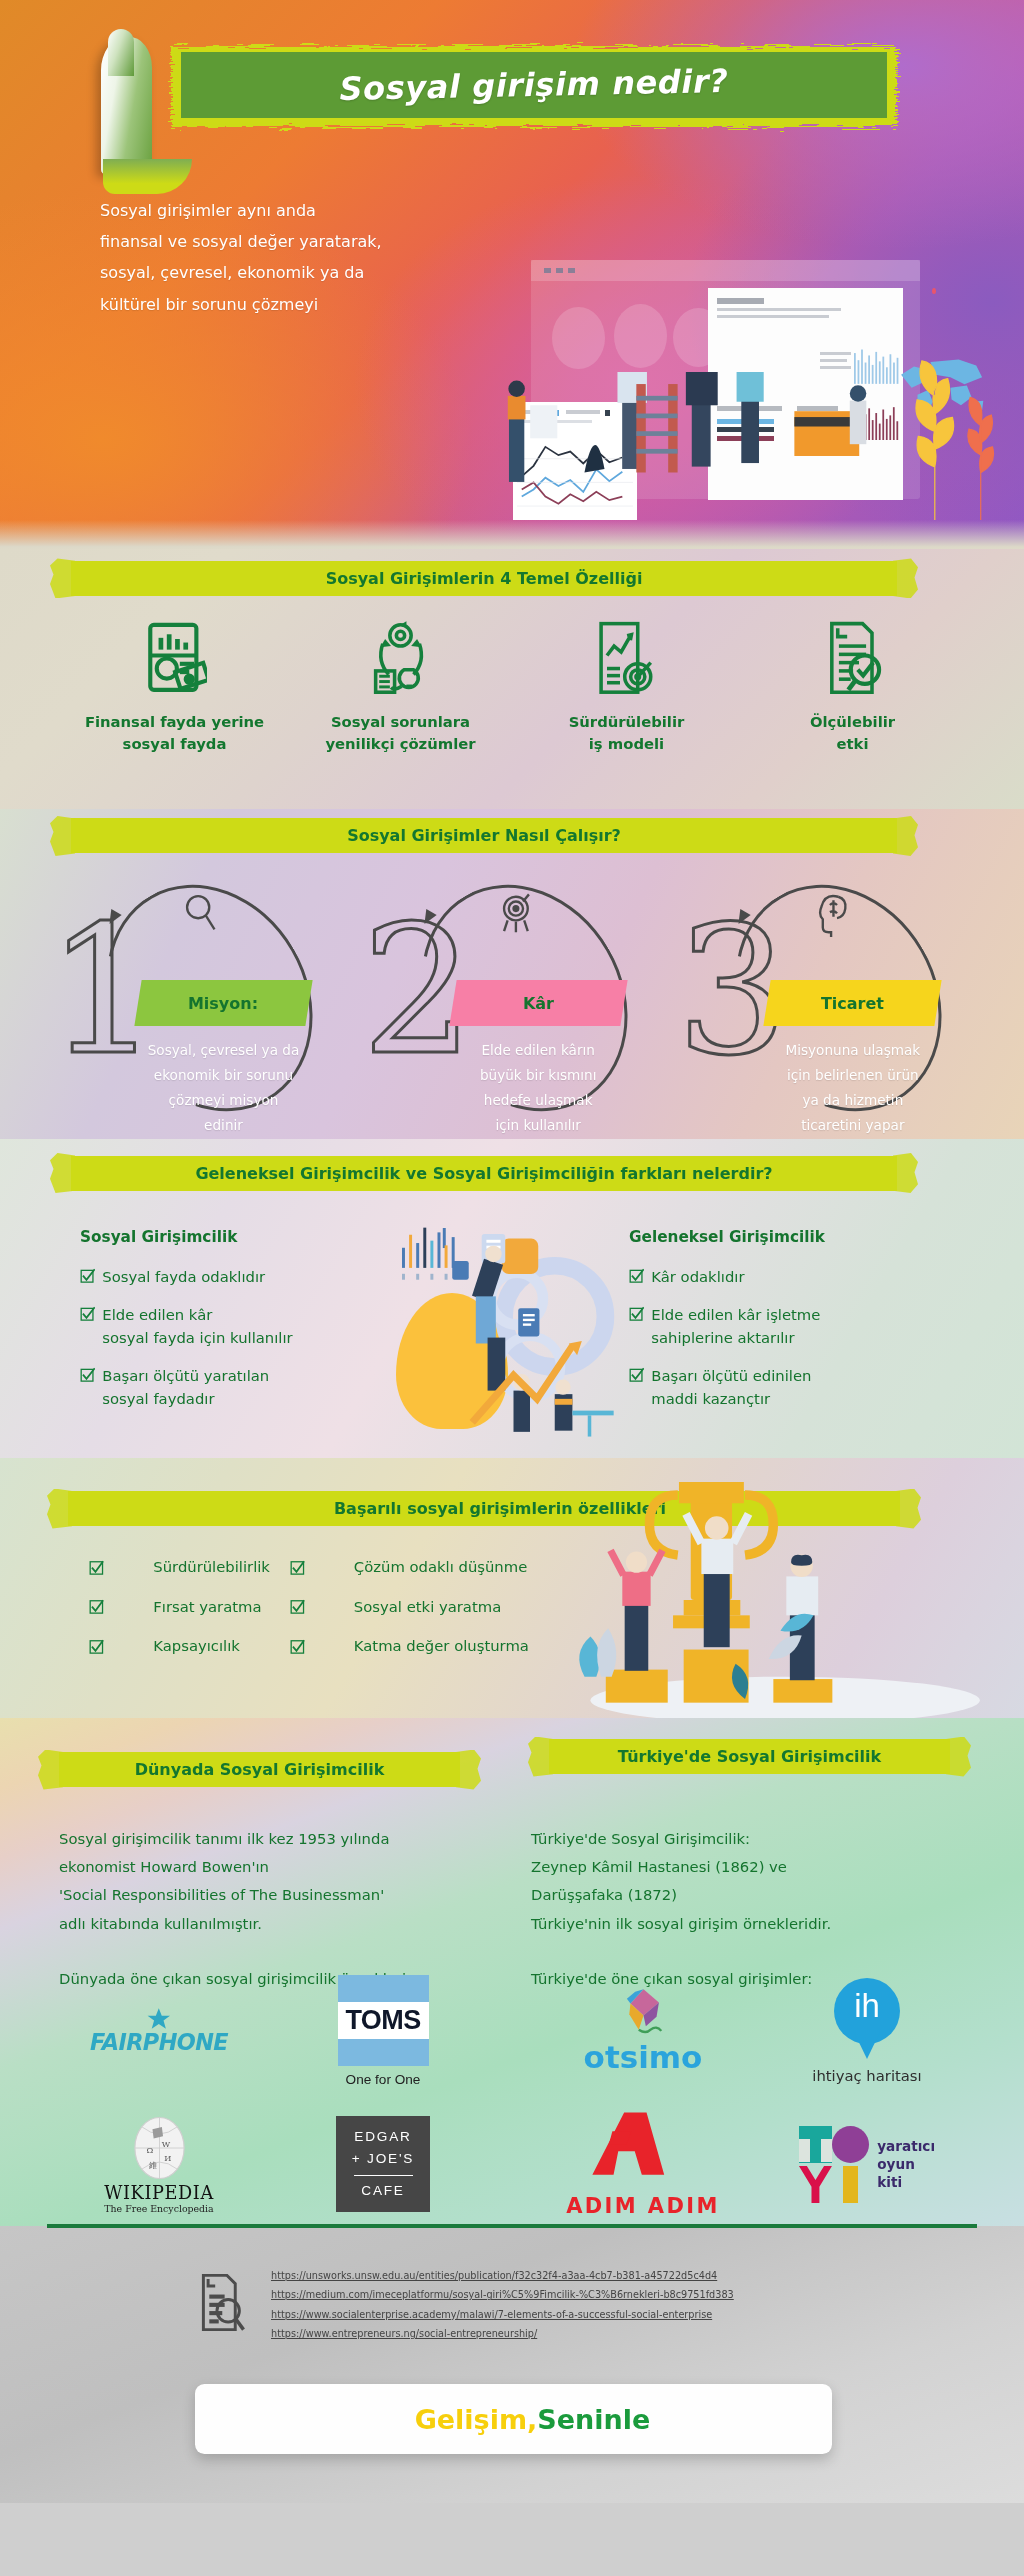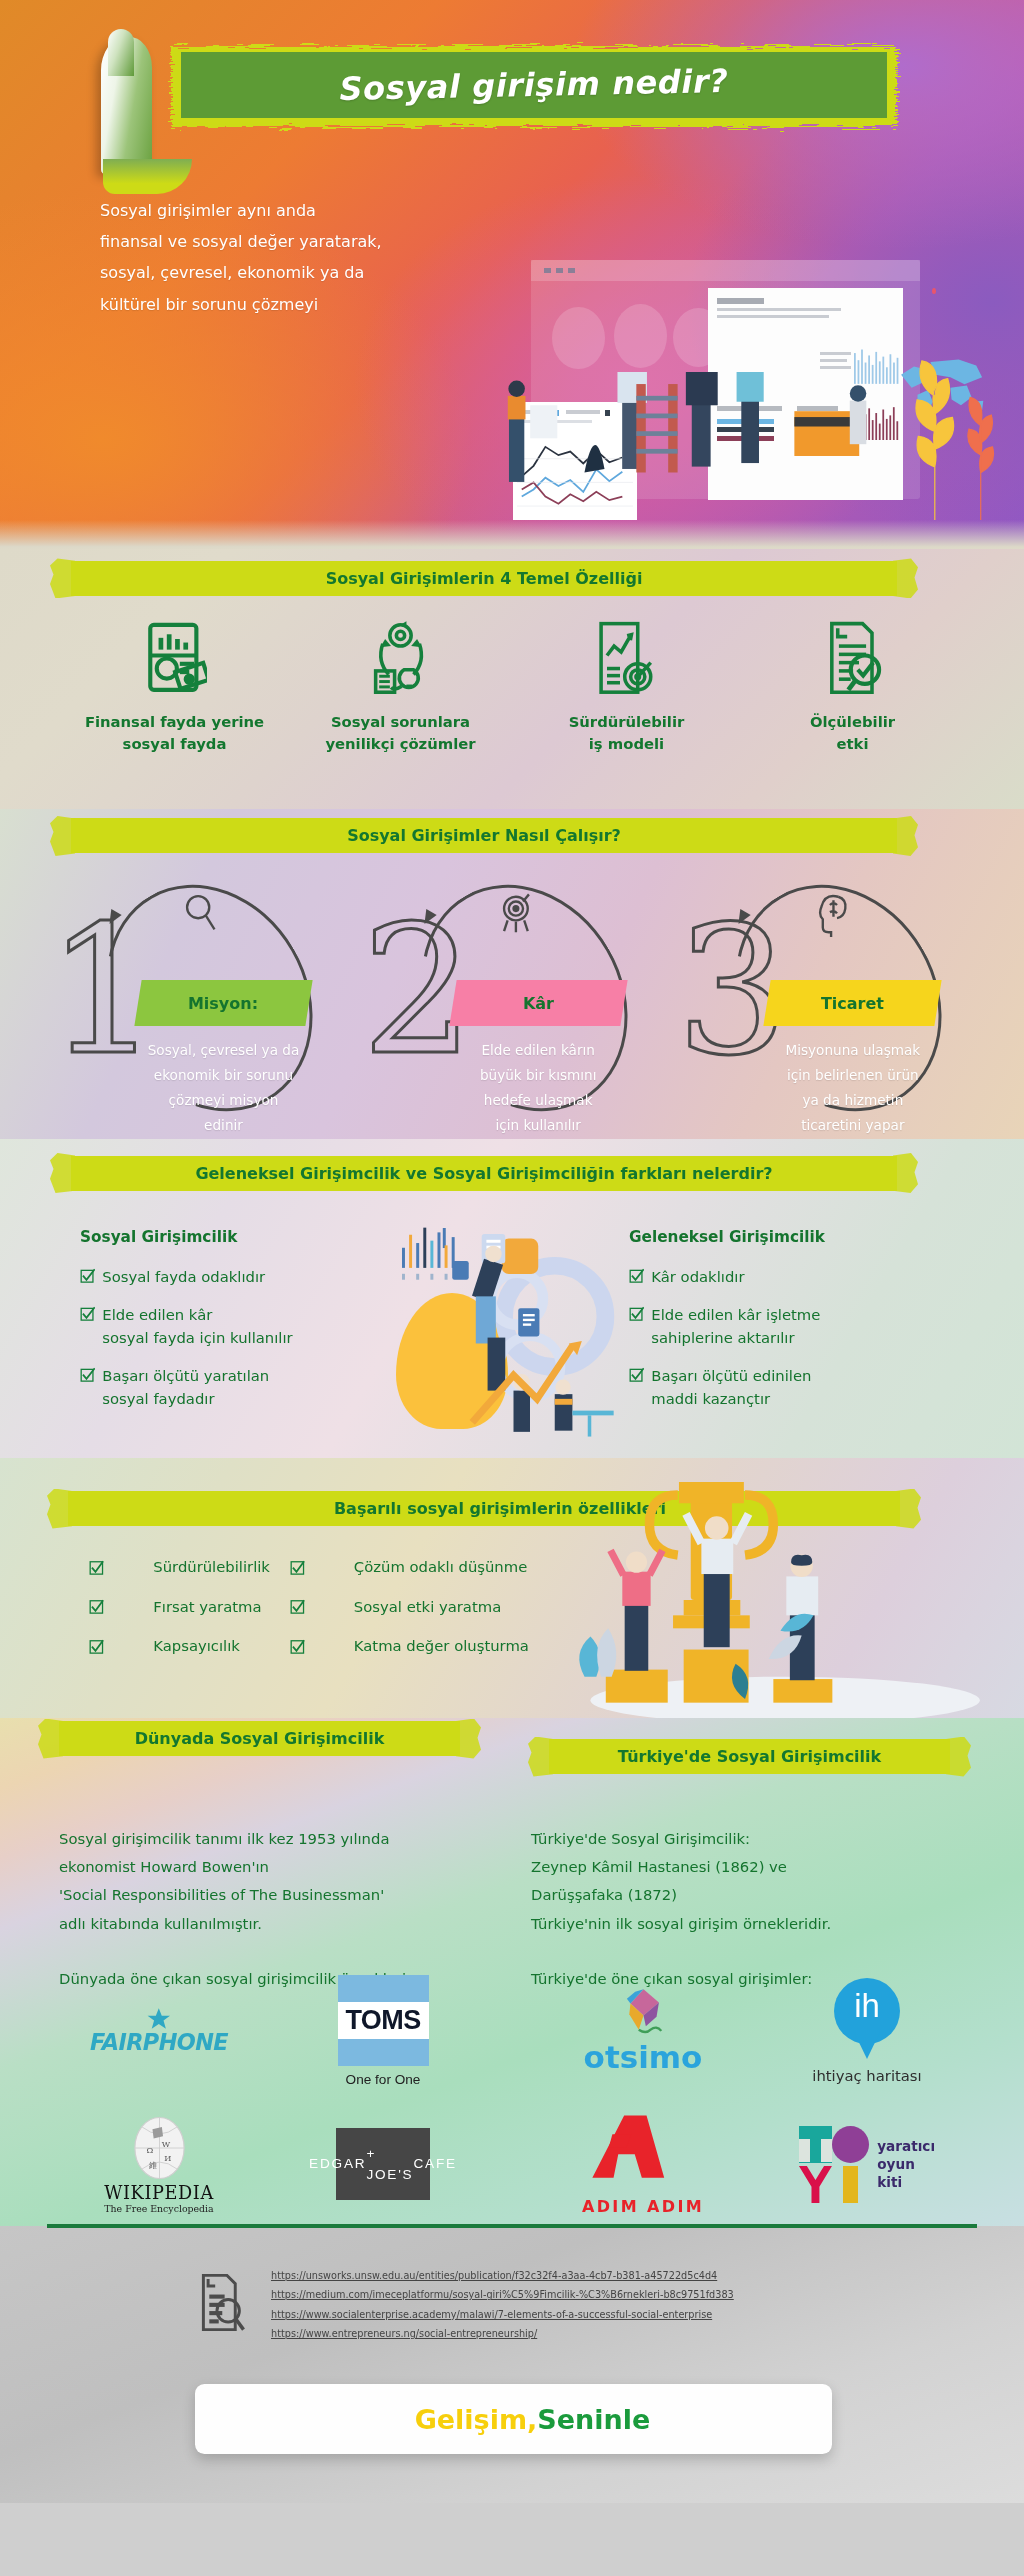--- a/index.html
+++ b/index.html
@@ -858,21 +858,21 @@
           <path d="M372 300 q20 -44 56 -40 q-12 42 -56 40 z"></path>
         </g>
         <g fill="#2d7f91">
           <path d="M332 368 q-34 -26 -16 -60 q32 20 16 60 z"></path>
         </g>
       </svg>
     </div>
   </section>
 
   <section class="s6">
-    <div class="banner" style="left:59px; width:401px; top:3px;">
+    <div class="banner" style="left:59px; width:401px; top:34px;">
       <div class="banner-text">Dünyada Sosyal Girişimcilik</div>
     </div>
     <div class="banner" style="left:549px; width:401px; top:21px;">
       <div class="banner-text">Türkiye'de Sosyal Girişimcilik</div>
     </div>
 
     <div class="col6 col6-left">
       <div class="para6">
         <div>Sosyal girişimcilik tanımı ilk kez 1953 yılında</div>
         <div>ekonomist Howard Bowen'ın</div>
@@ -920,21 +920,21 @@
               <text x="30" y="66">Ω</text>
                 <text x="56" y="56">W</text>
                 <text x="60" y="80">И</text>
                 <text x="34" y="92">維</text>
             </g>
           </svg>
           <div style="color:#111;font-size:17.7px;font-family:'DejaVu Serif',serif;letter-spacing:0.6px;margin-top:1.2px">WIKIPEDIA</div>
           <div style="color:#222;font-size:9.4px;font-family:'DejaVu Serif',serif">The Free Encyclopedia</div>
         </div>
         <div class="logo-cell">
-          <div style="width:94px;height:72px;background:#464646;display:flex;flex-direction:row;align-items:center;justify-content:center;color:#fff;font-size:13.6px;letter-spacing:1.8px;font-family:'Liberation Sans',sans-serif;line-height:1.6">
+          <div style="width:94px;height:96px;background:#464646;display:flex;flex-direction:column;align-items:center;justify-content:center;color:#fff;font-size:13.6px;letter-spacing:1.8px;font-family:'Liberation Sans',sans-serif;line-height:1.6">
             <div>EDGAR</div>
             <div>+ JOE'S</div>
             <div style="width:59px;height:1.2px;background:#fff;margin:4.7px 0"></div>
             <div>CAFE</div>
           </div>
         </div>
       </div>
     </div>
 
     <div class="logos logos-right">
@@ -957,21 +957,21 @@
           </div>
           <div style="margin-top:5.9px;color:#2e2e2e;font-size:14.8px;font-family:'DejaVu Sans',sans-serif">ihtiyaç haritası</div>
         </div>
       </div>
       <div class="logo-row" style="margin-top:15.3px">
         <div class="logo-cell">
           <svg width="106" height="72" viewBox="0 0 180 122">
             <polygon points="58,4 96,4 126,110 88,110 76,70 48,70 40,110 4,110" fill="#e8232a"></polygon>
             <polygon points="38,36 70,36 62,58 32,58" fill="#e8232a"></polygon>
           </svg>
-          <div style="color:#e8232a;font-size:16px;font-weight:bold;letter-spacing:2.4px;font-family:'DejaVu Sans',sans-serif;margin-top:12px">ADIM ADIM</div>
+          <div style="color:#e8232a;font-size:21px;font-weight:bold;letter-spacing:2.4px;font-family:'DejaVu Sans',sans-serif;margin-top:12px">ADIM ADIM</div>
         </div>
         <div class="logo-cell">
           <div style="display:flex;align-items:center">
             <div>
               <div style="display:flex">
                 <div style="width:33px;height:37px;background:#19a79c;position:relative">
                   <div style="position:absolute;left:0;top:13px;width:10.6px;height:23.6px;background:#dce4de"></div>
                   <div style="position:absolute;right:0;top:13px;width:10.6px;height:23.6px;background:#dce4de"></div>
                 </div>
                 <div style="width:37px;height:37px;background:#8f3f96;border-radius:50%"></div>

